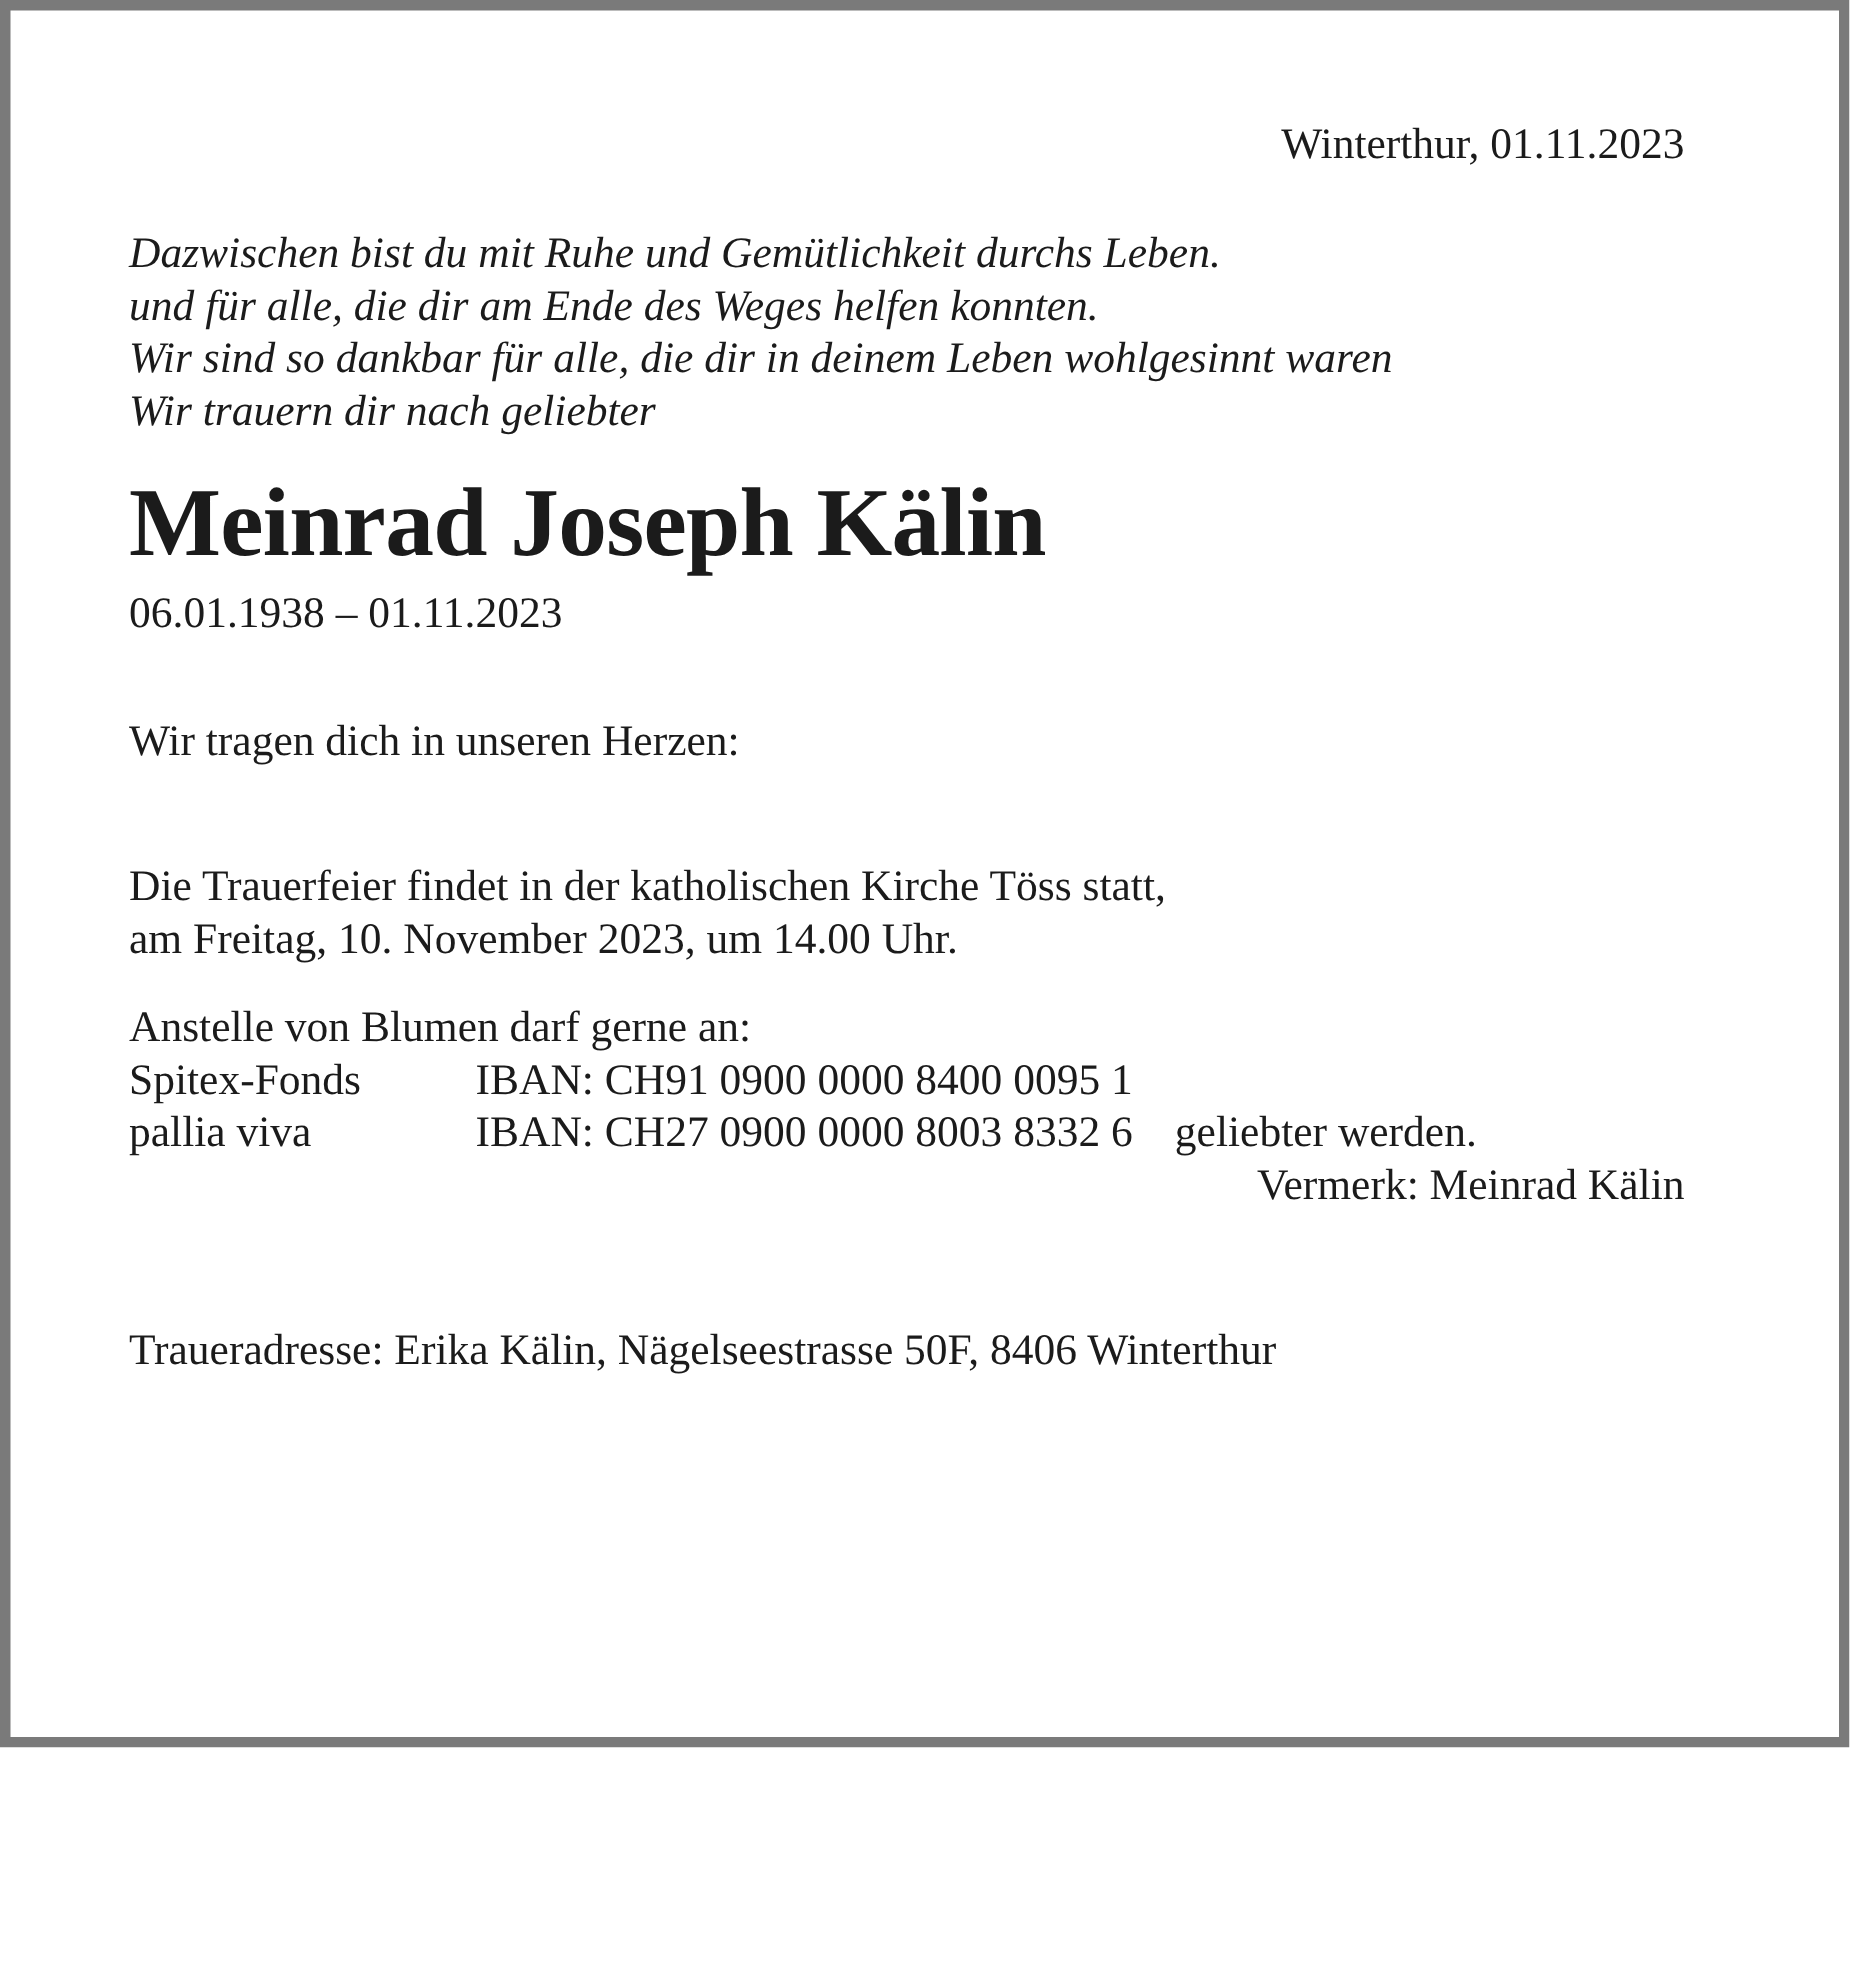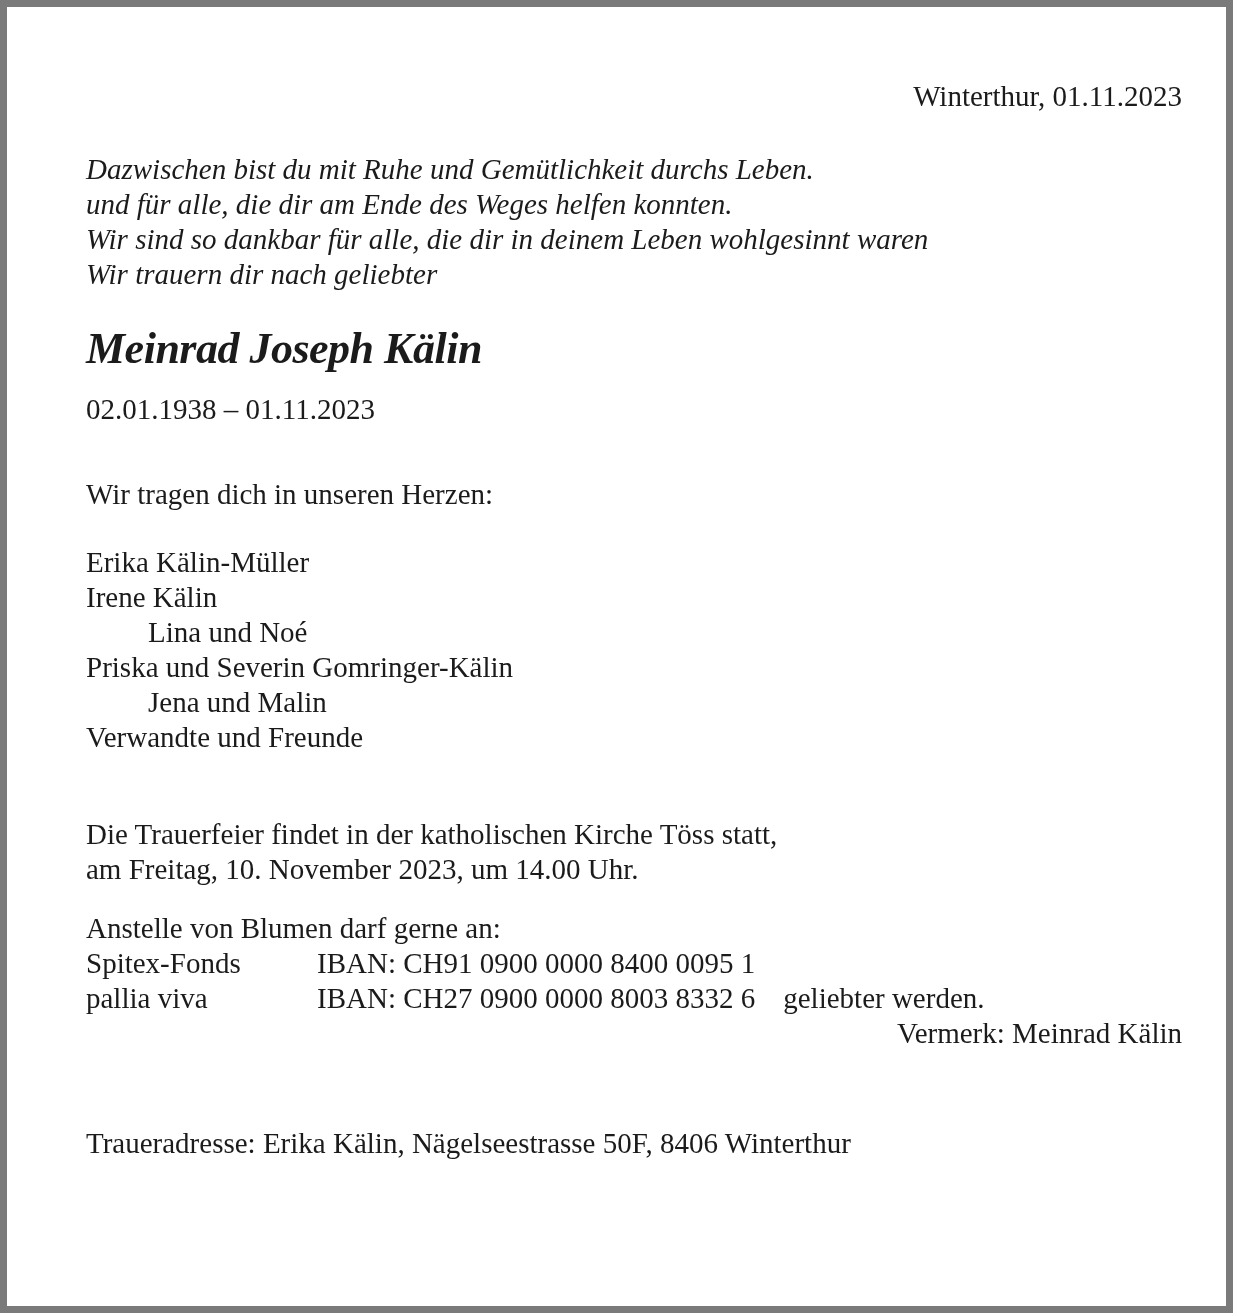--- a/index.html
+++ b/index.html
@@ -4,52 +4,51 @@
 <title>Todesanzeige</title>
 <style>
   html, body {
     margin: 0;
     padding: 0;
     background: #ffffff;
   }
   .page {
     position: relative;
     width: 1233px;
-    height: 1313px;
+    height: 1165px;
     box-sizing: border-box;
     border: 7px solid #7a7a7a;
     background: #ffffff;
     color: #1b1b1b;
     font-family: "Liberation Serif", "DejaVu Serif", serif;
     font-size: 29px;
     line-height: 35px;
-    padding: 72px 44px 0 79px;
+    padding: 72px 103px 0 79px;
     overflow: hidden;
   }
   .dateline {
     text-align: right;
   }
   .intro {
     margin-top: 60px;
     font-weight: 700;
     font-size: 30px;
     line-height: 38px;
     letter-spacing: -0.2px;
   }
   .para {
     margin-top: 38px;
     font-style: italic;
   }
   .deceased-name {
     margin: 20px 0 0 0;
-    font-size: 44px;
+    font-size: 65px;
     line-height: 74px;
     font-weight: 700;
     letter-spacing: -0.5px;
-    font-style: italic;
   }
   .life-dates {
     margin-top: 6px;
   }
   .mourners-intro {
     margin-top: 50px;
   }
   .mourners {
     margin-top: 33px;
   }
@@ -89,32 +88,24 @@
 
   <div class="para">
     <div>Dazwischen bist du mit Ruhe und Gemütlichkeit durchs Leben.</div>
     <div>und für alle, die dir am Ende des Weges helfen konnten.</div>
     <div>Wir sind so dankbar für alle, die dir in deinem Leben wohlgesinnt waren</div>
     <div>Wir trauern dir nach geliebter</div>
   </div>
 
   <h1 class="deceased-name">Meinrad Joseph Kälin</h1>
 
-  <div class="life-dates">02.01.1938 – 01.11.2023</div>
+  <div class="life-dates">06.01.1938 – 01.11.2023</div>
 
   <div class="mourners-intro">Wir tragen dich in unseren Herzen:</div>
 
-  <div class="mourners">
-    <div>Erika Kälin-Müller</div>
-    <div>Irene Kälin</div>
-    <div class="indent">Lina und Noé</div>
-    <div>Priska und Severin Gomringer-Kälin</div>
-    <div class="indent">Jena und Malin</div>
-    <div>Verwandte und Freunde</div>
-  </div>
 
   <div class="service">
     <div>Die Trauerfeier findet in der katholischen Kirche Töss statt,</div>
     <div>am Freitag, 10. November 2023, um 14.00 Uhr.</div>
   </div>
 
   <div class="donations">
     <div>Anstelle von Blumen darf gerne an:</div>
     <div class="donation-row">
       <span class="donation-label">Spitex-Fonds</span>

